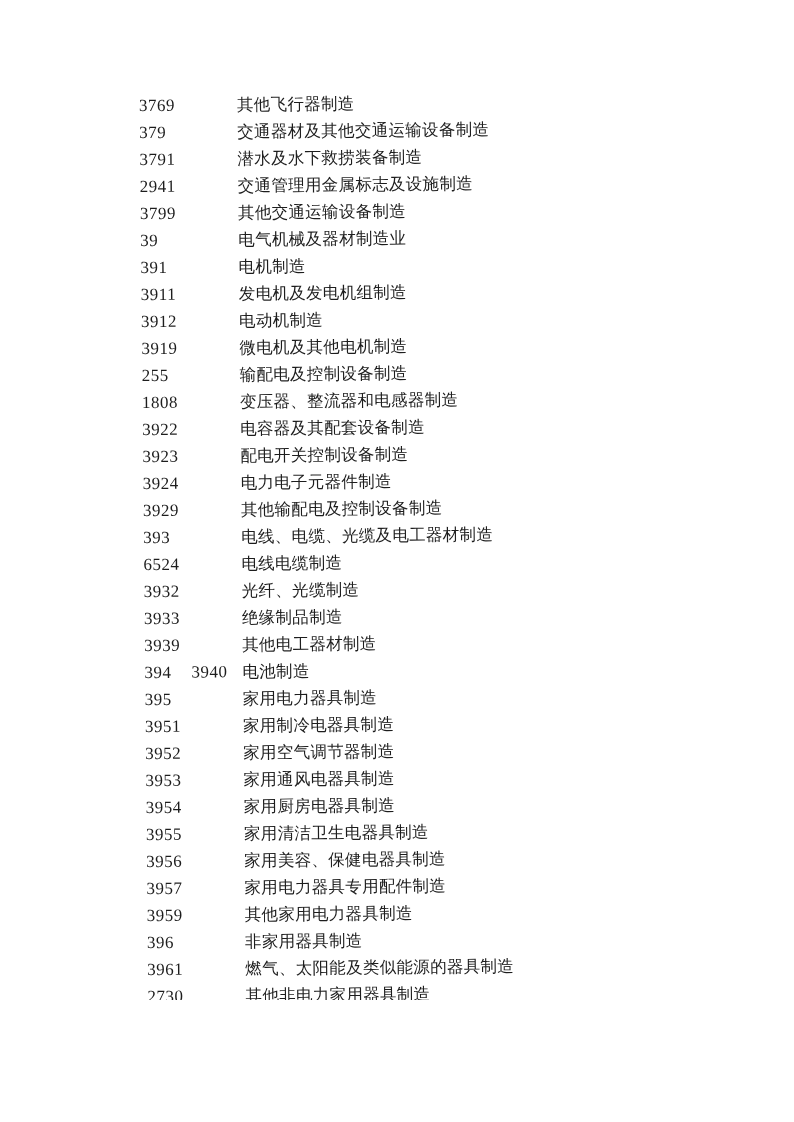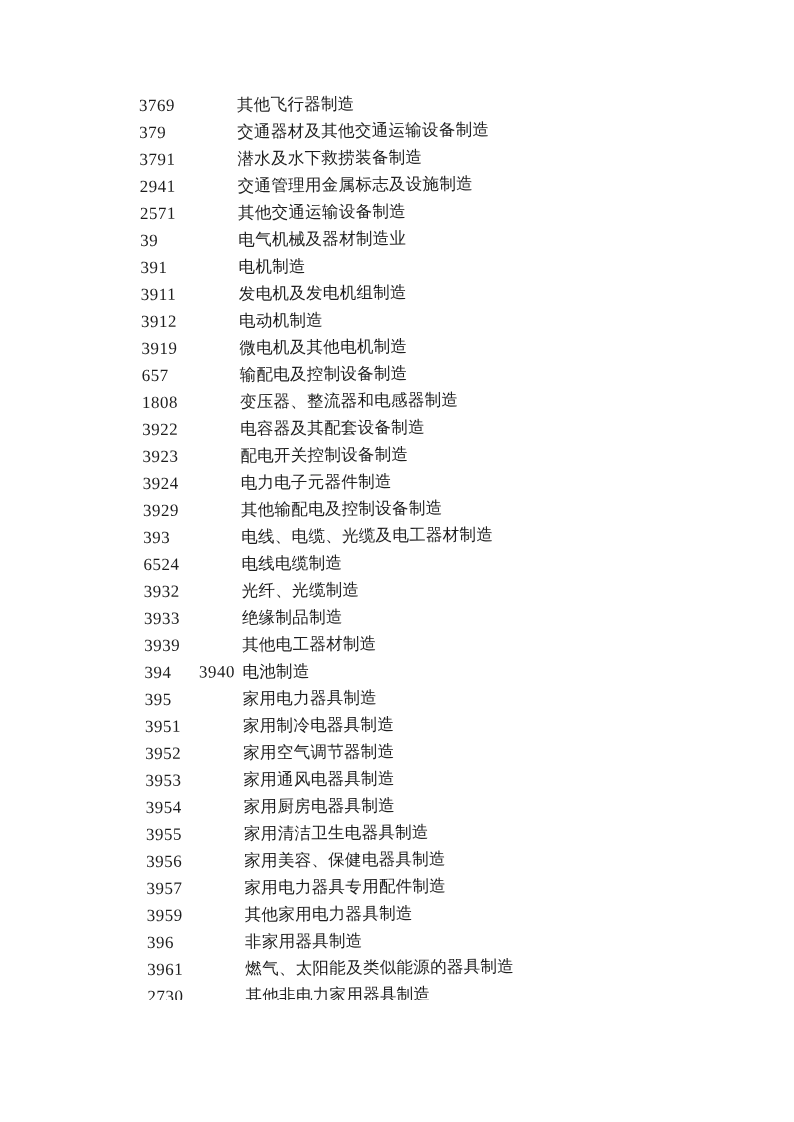--- a/index.html
+++ b/index.html
@@ -36,21 +36,20 @@
   }
   .col-code {
     flex: 0 0 47px;
     width: 47px;
     letter-spacing: 0.5px;
   }
   .col-code2 {
     flex: 0 0 51px;
     width: 51px;
     letter-spacing: 0.5px;
-    text-align: center;
   }
   .col-label {
     font-size: 16.5px;
     letter-spacing: 0.3px;
   }
   .page-number {
     position: absolute;
     left: 0;
     right: 0;
     top: 1068px;
@@ -79,21 +78,21 @@
         <span class="col-code">3791</span>
         <span class="col-code2"></span>
         <span class="col-label">潜水及水下救捞装备制造</span>
       </div>
       <div class="row">
         <span class="col-code">2941</span>
         <span class="col-code2"></span>
         <span class="col-label">交通管理用金属标志及设施制造</span>
       </div>
       <div class="row">
-        <span class="col-code">2571</span>
+        <span class="col-code">3799</span>
         <span class="col-code2"></span>
         <span class="col-label">其他交通运输设备制造</span>
       </div>
       <div class="row">
         <span class="col-code">39</span>
         <span class="col-code2"></span>
         <span class="col-label">电气机械及器材制造业</span>
       </div>
       <div class="row">
         <span class="col-code">391</span>
@@ -109,21 +108,21 @@
         <span class="col-code">3912</span>
         <span class="col-code2"></span>
         <span class="col-label">电动机制造</span>
       </div>
       <div class="row">
         <span class="col-code">3919</span>
         <span class="col-code2"></span>
         <span class="col-label">微电机及其他电机制造</span>
       </div>
       <div class="row">
-        <span class="col-code">657</span>
+        <span class="col-code">255</span>
         <span class="col-code2"></span>
         <span class="col-label">输配电及控制设备制造</span>
       </div>
       <div class="row">
         <span class="col-code">1808</span>
         <span class="col-code2"></span>
         <span class="col-label">变压器、整流器和电感器制造</span>
       </div>
       <div class="row">
         <span class="col-code">3922</span>

